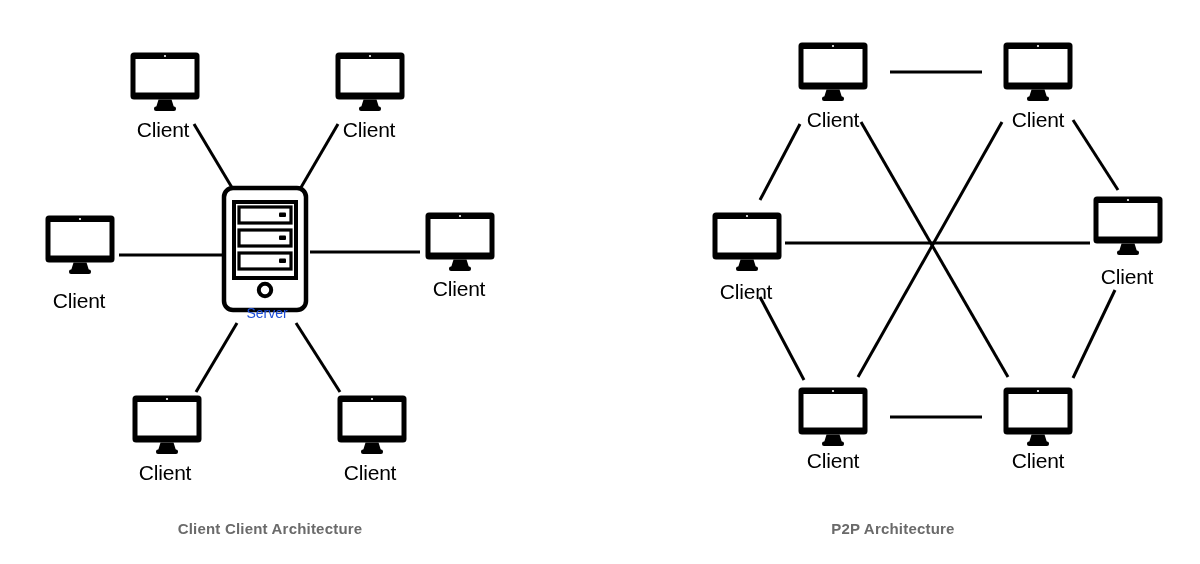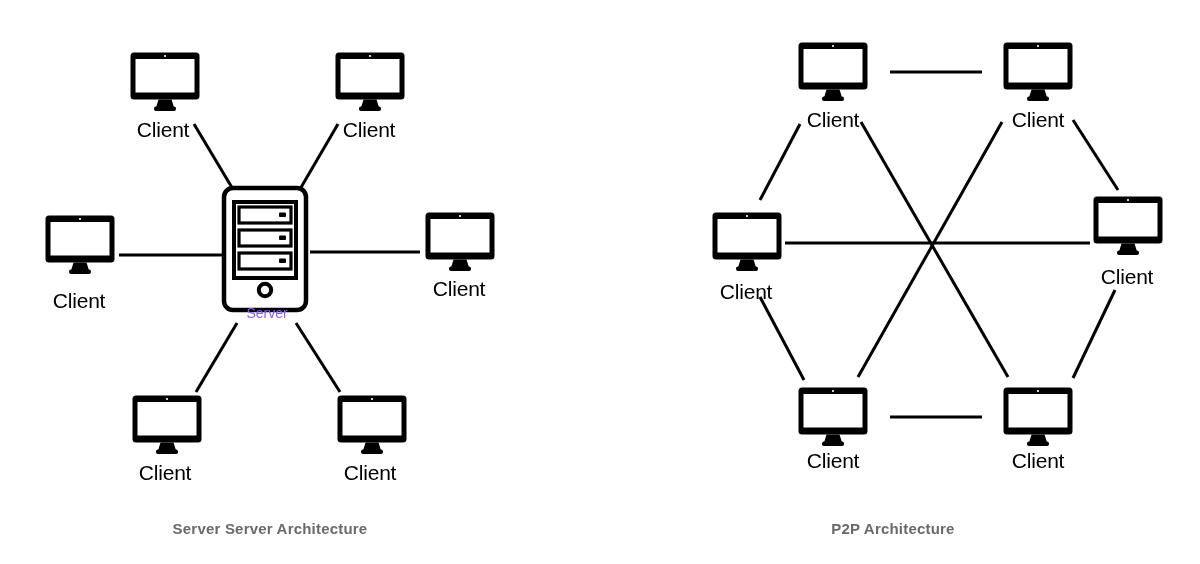--- a/index.html
+++ b/index.html
@@ -38,21 +38,21 @@
     color: #000000;
     font-weight: 400;
     white-space: nowrap;
     text-align: left;
     transform: translateX(-50%);
     letter-spacing: -0.2px;
   }
   .server-label {
     position: absolute;
     font-size: 14px;
-    color: #8b5cf6;
+    color: #1d4ed8;
     white-space: nowrap;
     text-align: left;
     transform: translateX(-50%);
   }
   .monitor, .server-tower {
     position: absolute;
   }
   svg { display: block; overflow: visible; }
 </style>
 </head>
@@ -143,21 +143,21 @@
     <div class="monitor" style="left: 336px; top: 394px;">
       <svg width="72" height="62" viewBox="0 0 72 62">
         <rect x="1.5" y="1.5" width="69" height="47" rx="3.5" ry="3.5" fill="#000"></rect>
         <rect x="6.5" y="8" width="59" height="33.5" fill="#fff"></rect>
         <circle cx="36" cy="5" r="1.1" fill="#ffffff"></circle>
         <path d="M29.5 48.5 L42.5 48.5 L45 56.5 L27 56.5 Z" fill="#000"></path>
         <rect x="25" y="55.5" width="22" height="4.5" rx="2" fill="#000"></rect>
       </svg>
     </div>
     <div class="node-label" style="left: 370px; top: 461px;">Client</div>
-    <div class="diagram-caption" style="left: 270px; top: 520px;">Server Server Architecture</div>
+    <div class="diagram-caption" style="left: 270px; top: 520px;">Client Client Architecture</div>
     <div class="monitor" style="left: 797px; top: 41px;">
       <svg width="72" height="62" viewBox="0 0 72 62">
         <rect x="1.5" y="1.5" width="69" height="47" rx="3.5" ry="3.5" fill="#000"></rect>
         <rect x="6.5" y="8" width="59" height="33.5" fill="#fff"></rect>
         <circle cx="36" cy="5" r="1.1" fill="#ffffff"></circle>
         <path d="M29.5 48.5 L42.5 48.5 L45 56.5 L27 56.5 Z" fill="#000"></path>
         <rect x="25" y="55.5" width="22" height="4.5" rx="2" fill="#000"></rect>
       </svg>
     </div>
     <div class="node-label" style="left: 833px; top: 108px;">Client</div>

